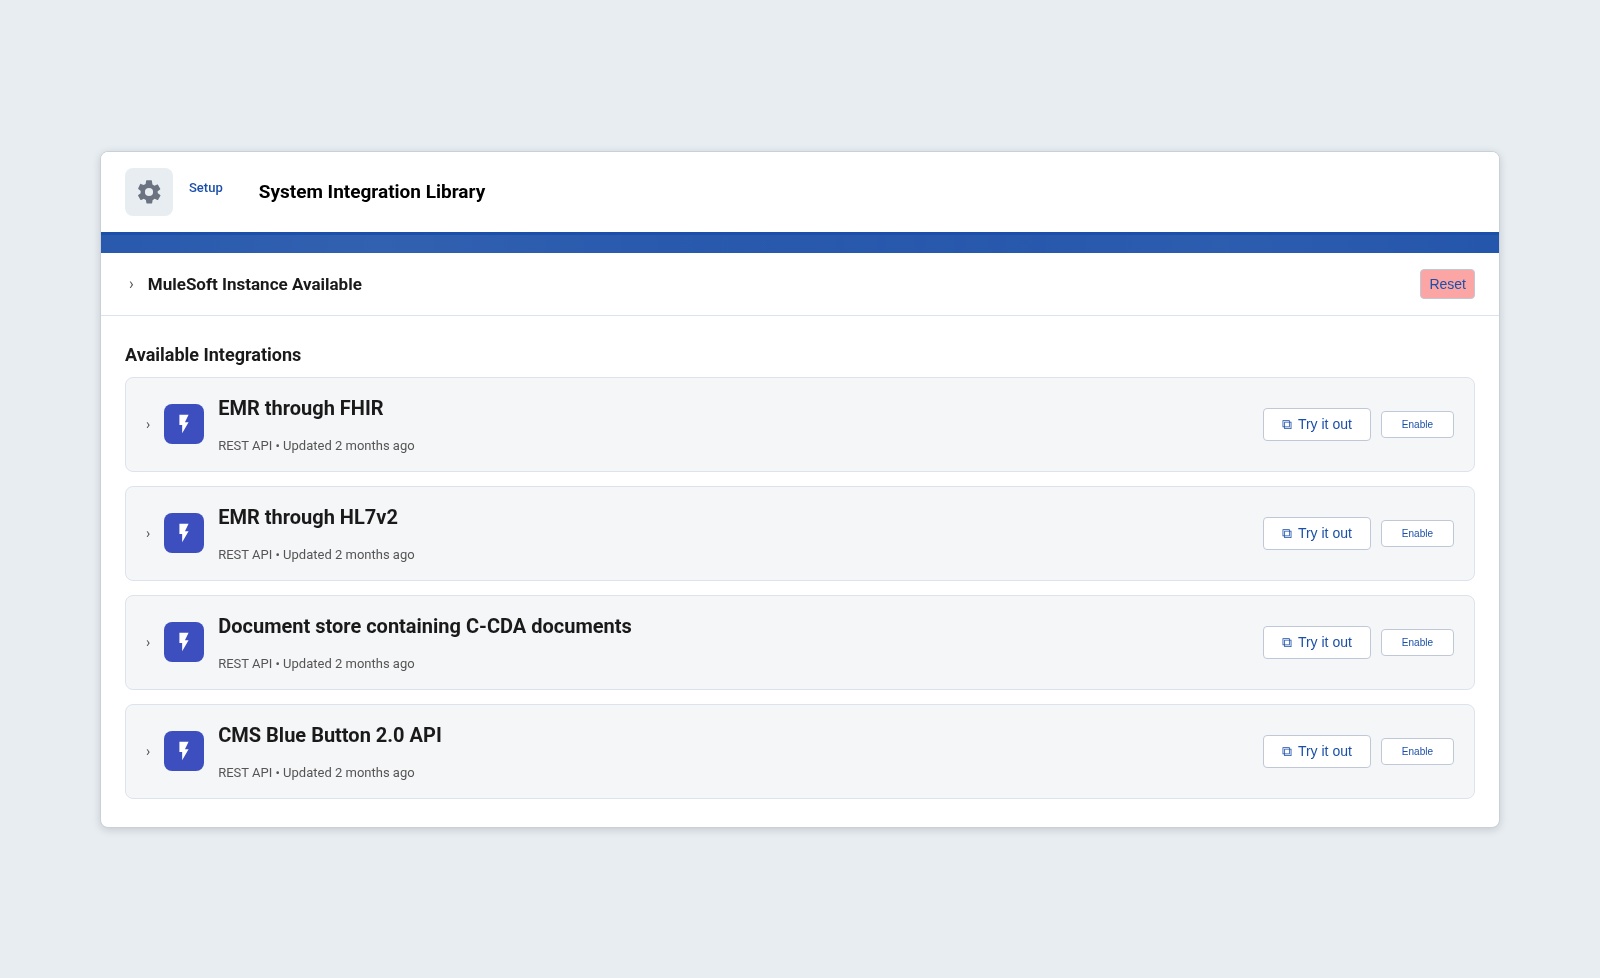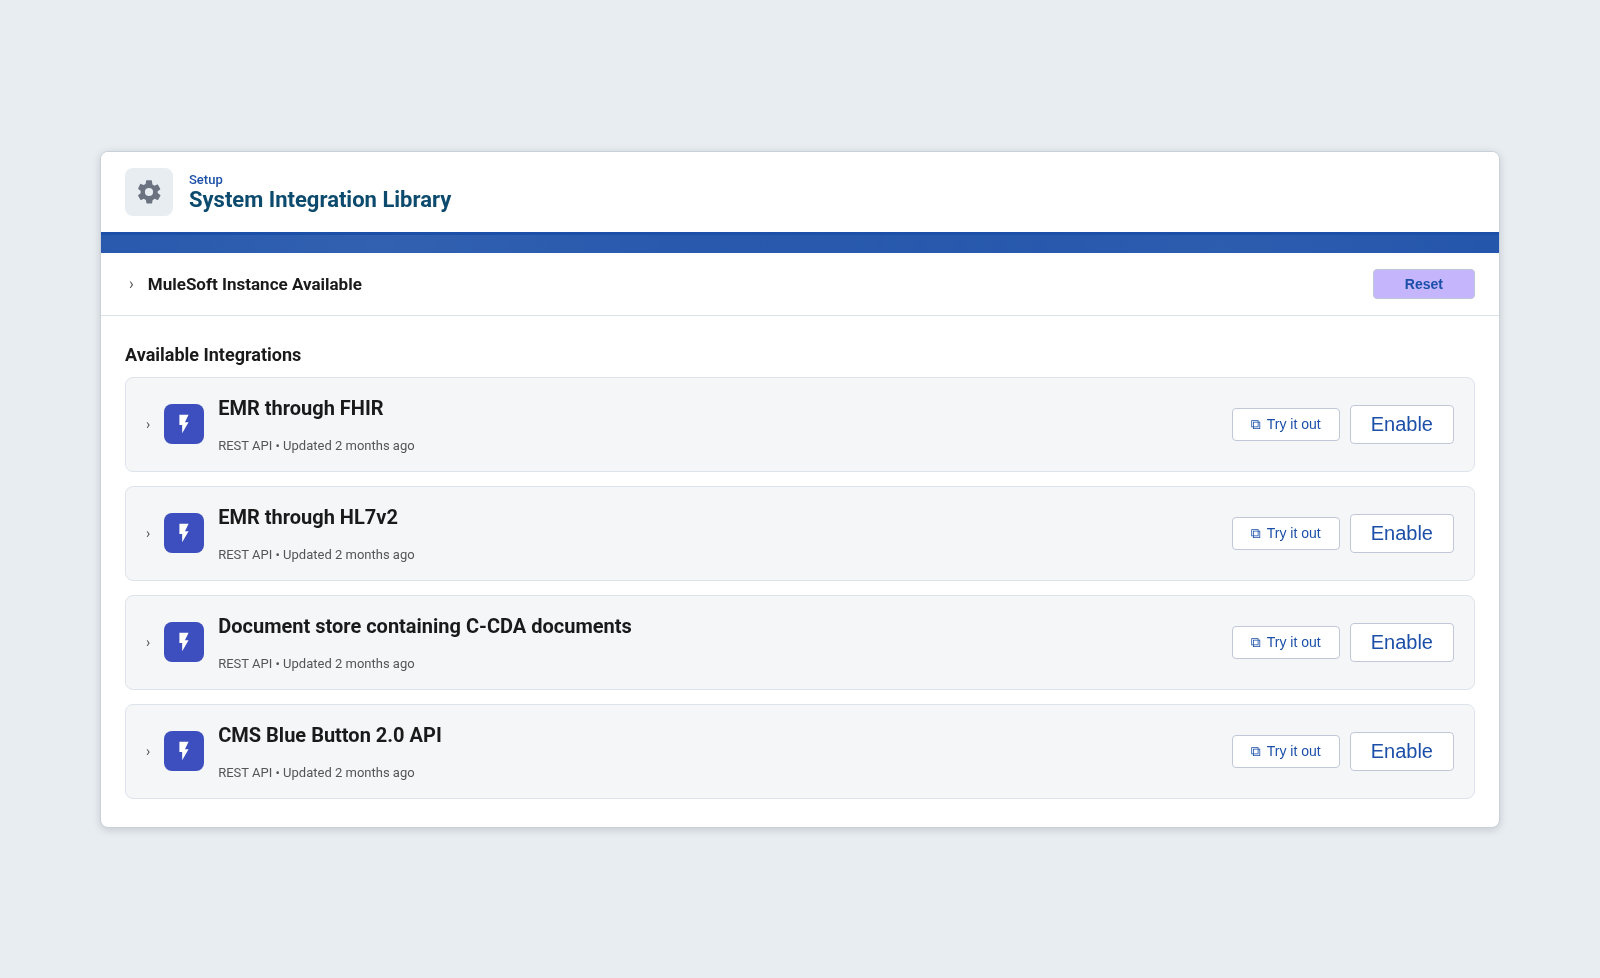--- a/index.html
+++ b/index.html
@@ -61,33 +61,34 @@
     }
 
     .gear-icon-box svg {
       width: 28px;
       height: 28px;
       fill: #6b7280;
     }
 
     .header-text {
       display: flex;
-      flex-direction: column;
+      flex-direction: row;
+      gap: 36px;
     }
 
     .header-breadcrumb {
       font-size: 13px;
       color: #1b4fa8;
       font-weight: 500;
     }
 
     .header-title {
-      font-size: 22px;
+      font-size: 19px;
       font-weight: 700;
-      color: #0c4a6e;
+      color: #000000;
     }
 
     
     .blue-bar {
       background: #1b4fa8;
       height: 18px;
       position: relative;
       overflow: hidden;
     }
 
@@ -124,28 +125,28 @@
       padding: 4px;
     }
 
     .mulesoft-title {
       font-size: 17px;
       font-weight: 700;
       color: #1a1a1a;
     }
 
     .reset-btn {
-      padding: 6px 31px;
+      padding: 6px 8px;
       border: 1px solid #c0c8d8;
-      background: #c4b5fd;
+      background: #fca5a5;
       color: #1b4fa8;
       border-radius: 4px;
       font-size: 14px;
       cursor: pointer;
-      font-weight: 700;
+      font-weight: 400;
     }
 
     
     .main-content {
       padding: 28px 24px;
     }
 
     .available-title {
       font-size: 18px;
       font-weight: 700;
@@ -235,21 +236,21 @@
       align-items: center;
       gap: 6px;
     }
 
     .enable-btn {
       padding: 7px 20px;
       border: 1px solid #c0c8d8;
       background: white;
       color: #1b4fa8;
       border-radius: 4px;
-      font-size: 20px;
+      font-size: 10px;
       cursor: pointer;
       font-weight: 500;
     }
 
     .external-link-icon {
       font-size: 14px;
     }
   </style>
 </head>
 <body>

